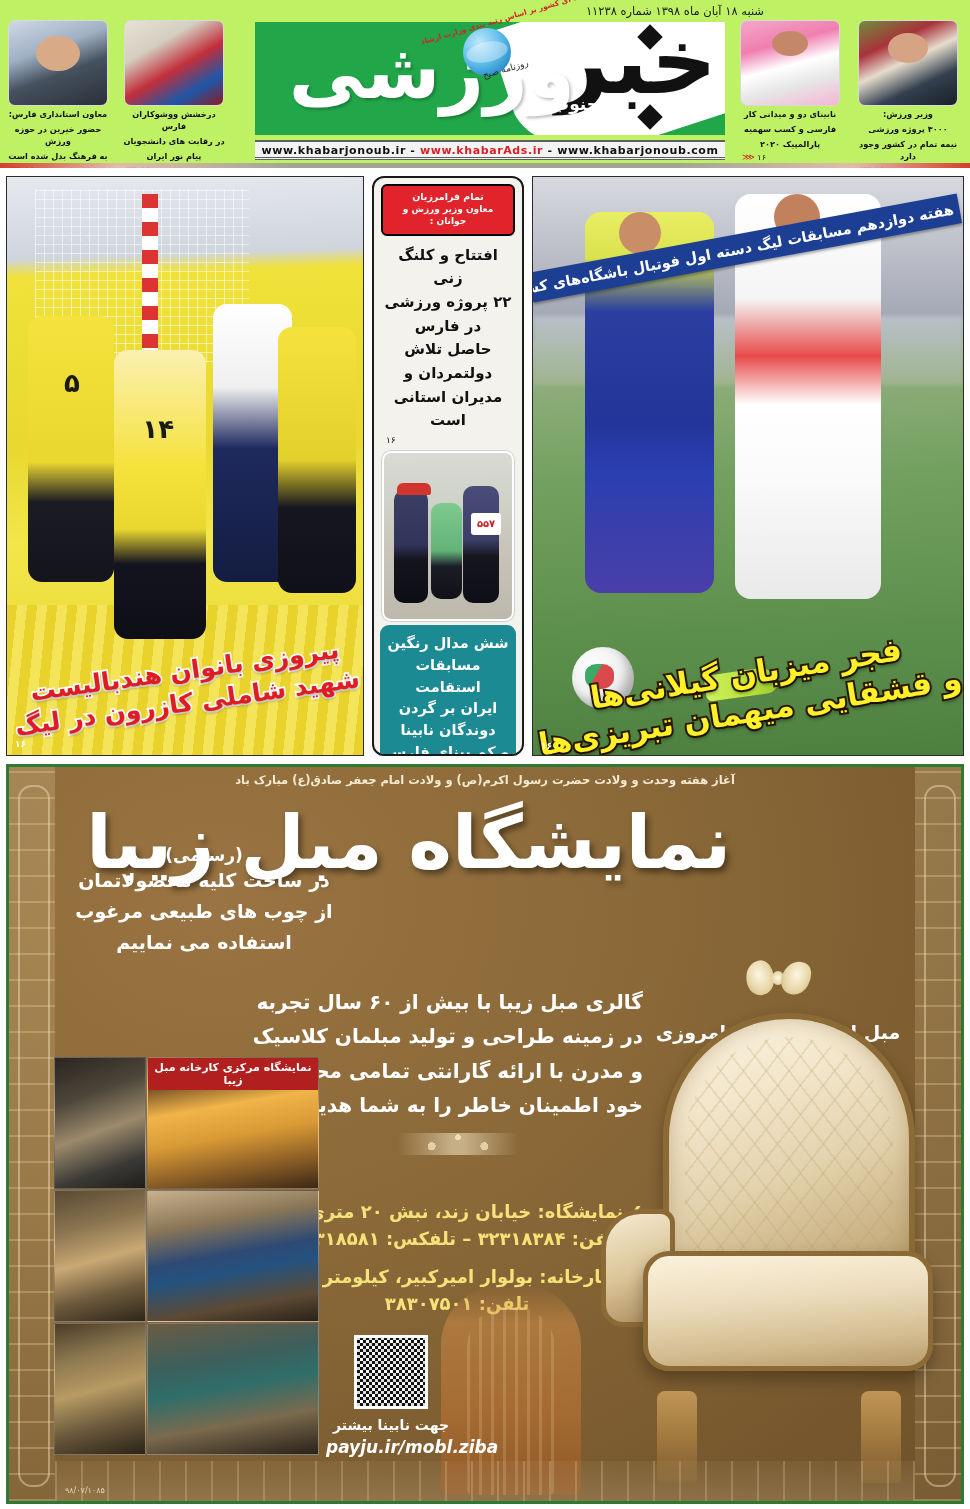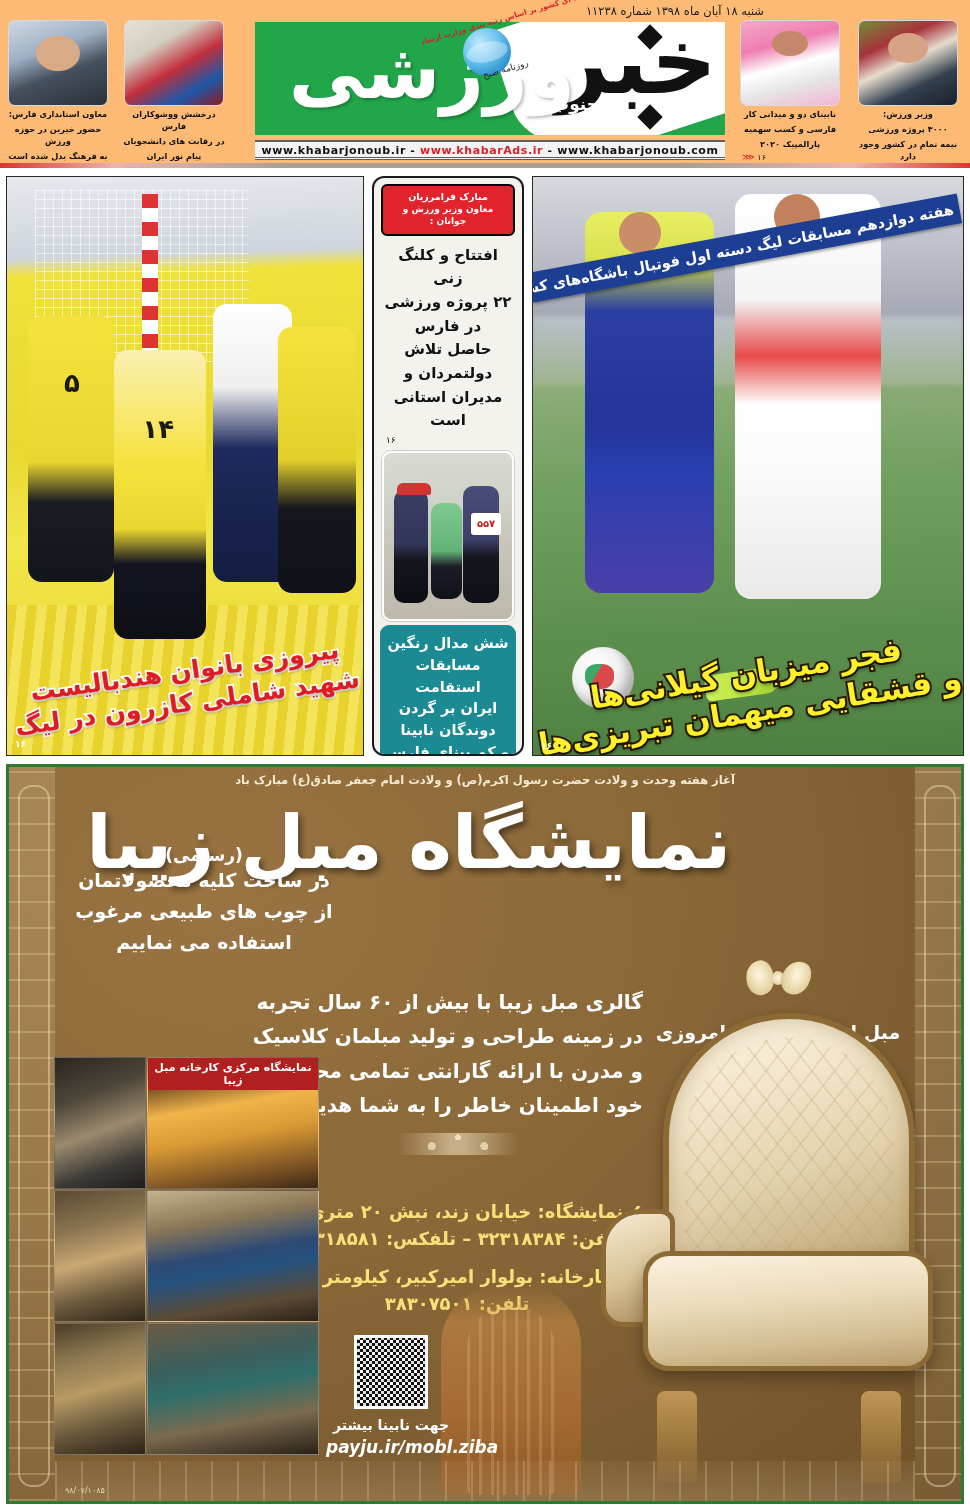--- a/index.html
+++ b/index.html
@@ -18,21 +18,21 @@
     width: 970px;
     height: 1509px;
     background: #fff;
   }
 
   
   .masthead {
     position: relative;
     width: 970px;
     height: 168px;
-    background: #fdba74;
+    background: #bef264;
     overflow: hidden;
     margin-left: 46px;
   }
 
   .date-line {
     position: absolute;
     top: 4px;
     right: 206px;
     font-size: 11.5px;
     color: #1a1a1a;
@@ -795,21 +795,21 @@
       <div class="hb-num n14">۱۴</div>
       <div class="hb-headline">
         <div class="ln">پیروزی بانوان هندبالیست</div>
         <div class="ln">شهید شاملی کازرون در لیگ برتر</div>
       </div>
       <div class="hb-pg">۱۶</div>
     </div>
 
     <div class="center-col">
       <div class="kicker-red">
-        <div class="l1">مبارک فرامرزیان</div>
+        <div class="l1">تمام فرامرزیان</div>
         <div class="l2">معاون وزیر ورزش و جوانان :</div>
       </div>
 
       <div class="center-head">
         <div class="ln">افتتاح و کلنگ زنی</div>
         <div class="ln">۲۲ پروژه ورزشی در فارس</div>
         <div class="ln">حاصل تلاش دولتمردان و</div>
         <div class="ln">مدیران استانی است</div>
         <div class="pg">۱۶</div>
       </div>

